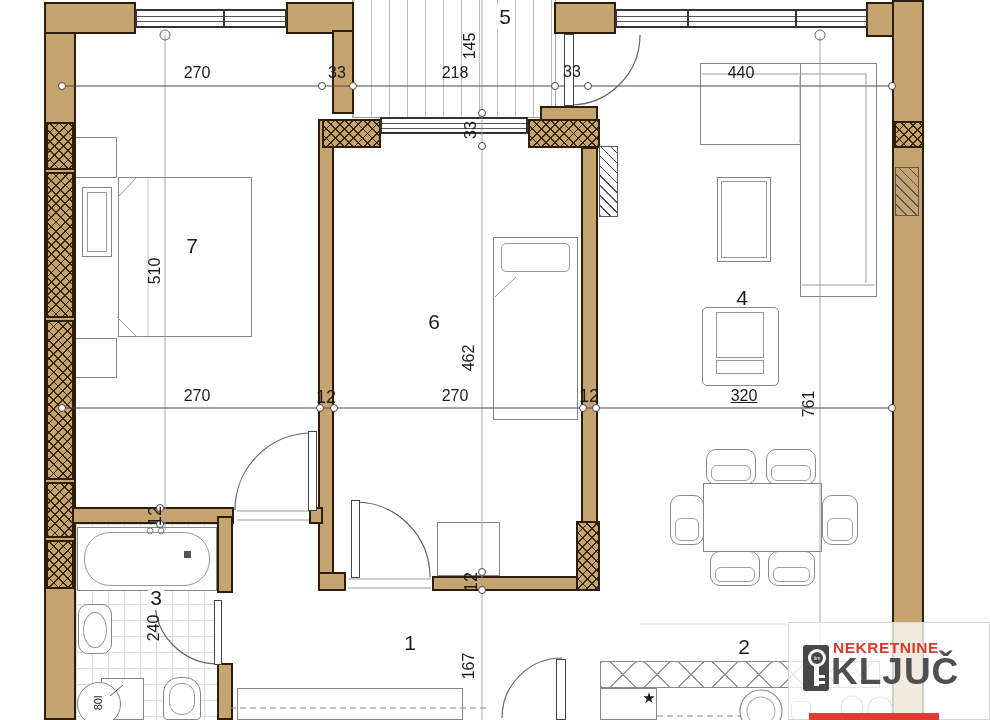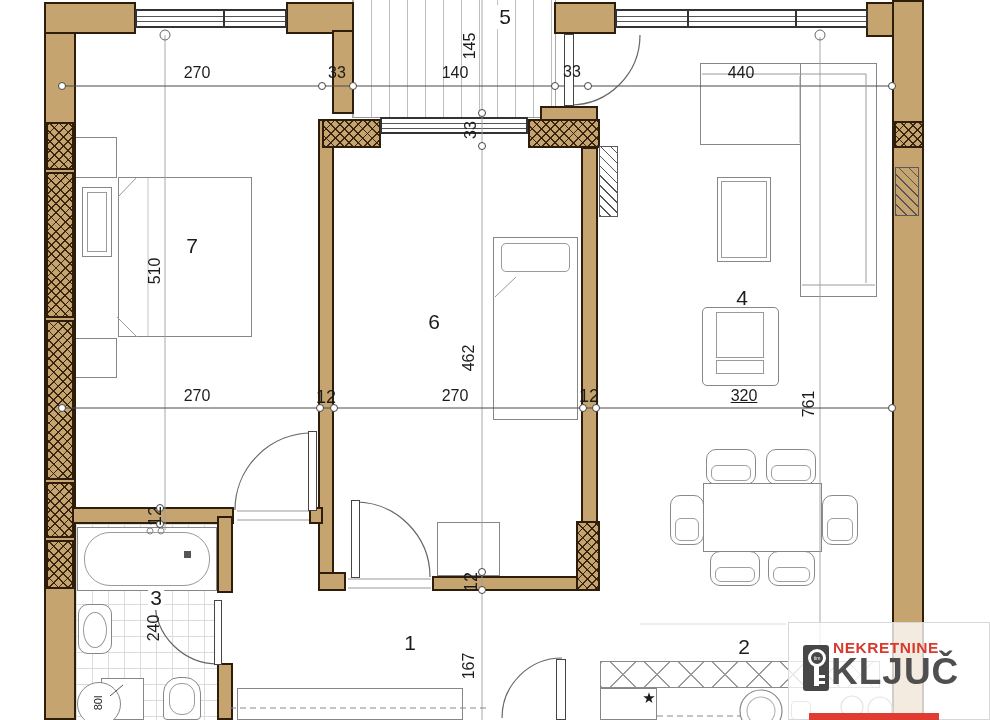--- a/index.html
+++ b/index.html
@@ -243,21 +243,21 @@
   <div class="lbl room" style="left:505px;top:17px;background:#fff;padding:0 3px;">5</div>
   <div class="lbl room" style="left:192px;top:246px;">7</div>
   <div class="lbl room" style="left:434px;top:322px;">6</div>
   <div class="lbl room" style="left:742px;top:298px;">4</div>
   <div class="lbl room" style="left:156px;top:598px;background:#fff;padding:0 2px;">3</div>
   <div class="lbl room" style="left:410px;top:643px;">1</div>
   <div class="lbl room" style="left:744px;top:647px;">2</div>
 
   <div class="lbl dim" style="left:197px;top:73px;">270</div>
   <div class="lbl dim" style="left:337px;top:73px;">33</div>
-  <div class="lbl dim" style="left:455px;top:73px;">140</div>
+  <div class="lbl dim" style="left:455px;top:73px;">218</div>
   <div class="lbl dim" style="left:572px;top:72px;">33</div>
   <div class="lbl dim" style="left:741px;top:73px;">440</div>
   <div class="lbl dim" style="left:197px;top:396px;">270</div>
   <div class="lbl dims" style="left:326px;top:397px;">12</div>
   <div class="lbl dim" style="left:455px;top:396px;">270</div>
   <div class="lbl dims" style="left:589px;top:396px;">12</div>
   <div class="lbl dim" style="left:744px;top:396px;text-decoration:underline;">320</div>
 
   <div class="lbl dim v" style="left:470px;top:46px;">145</div>
   <div class="lbl dim v" style="left:471px;top:130px;">33</div>

